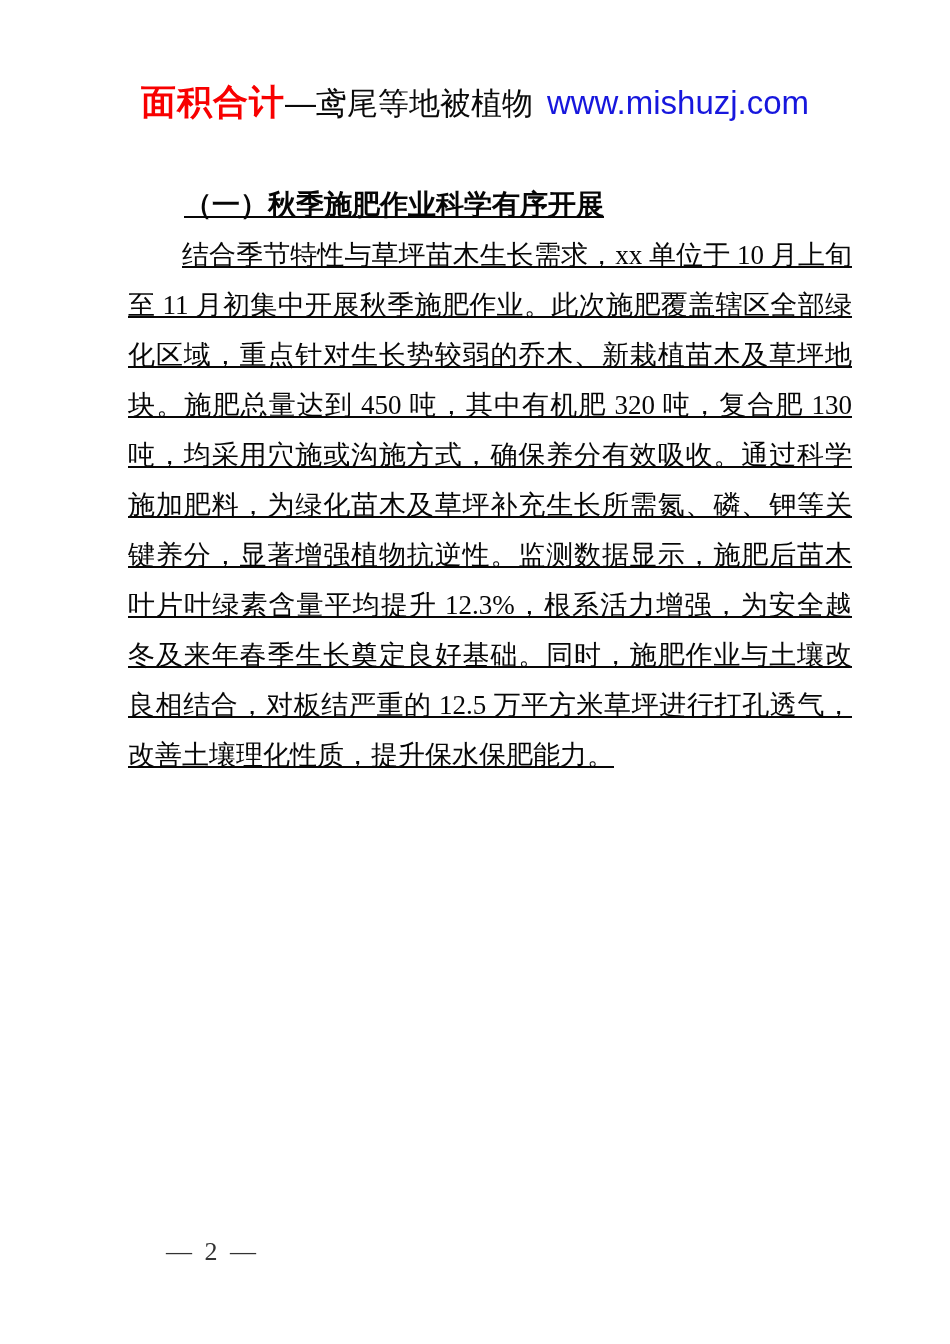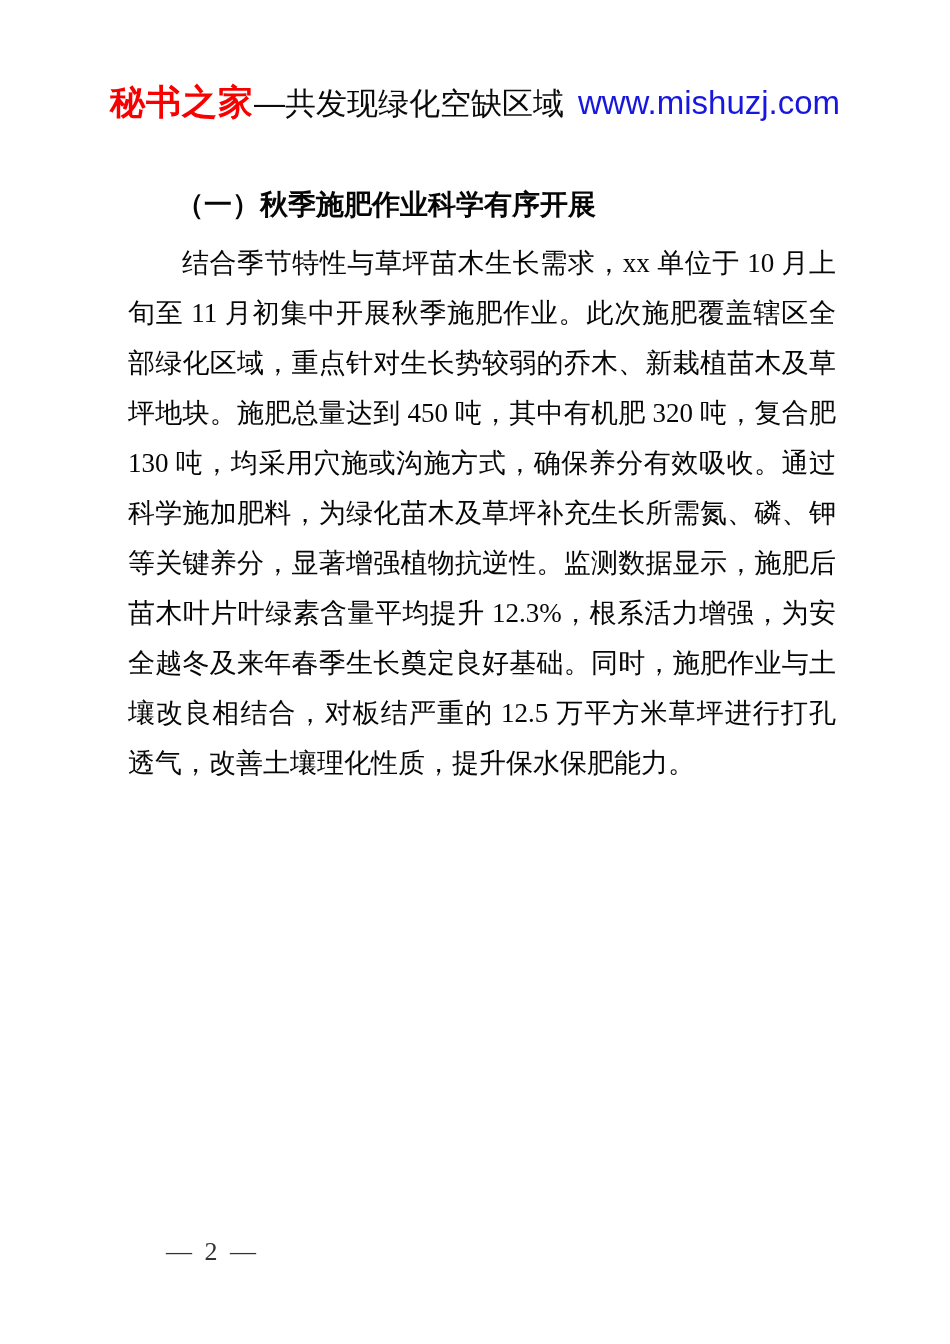--- a/index.html
+++ b/index.html
@@ -42,60 +42,61 @@
   .site-url {
     color: #1717dd;
     font-size: 33px;
     margin-left: 14px;
     font-family: "Liberation Sans", "DejaVu Sans", sans-serif;
   }
   
   .doc-body {
     position: absolute;
     top: 180px;
-    left: 120px;
+    left: 128px;
     width: 724px;
     font-size: 27px;
     line-height: 50px;
     text-align: justify;
     text-justify: inter-character;
     color: #070707;
+    text-decoration: underline;
   }
   .sec-heading {
     margin: 0;
     font-size: 28px;
     font-weight: 600;
     text-indent: 2em;
     line-height: 50px;
     color: #060606;
     text-align: left;
   }
   .para {
-    margin: 8px;
+    margin: 0;
     text-indent: 2em;
   }
   
   .doc-footer {
     position: absolute;
     left: 166px;
     top: 1236px;
     font-size: 26px;
     line-height: 32px;
     color: #333333;
     letter-spacing: 3px;
     font-family: "Liberation Serif", "DejaVu Serif", serif;
   }
 </style>
 </head>
 <body>
 
 <div class="page">
 
   <header class="doc-header">
-    <span class="brand">秘书之家</span><span class="header-dash">—</span><span class="tagline">共发现绿化空缺区域</span><span class="site-url">www.mishuzj.com</span>
+    <span class="brand">面积合计</span><span class="header-dash">—</span><span class="tagline">鸢尾等地被植物</span><span class="site-url">www.mishuzj.com</span>
   </header>
 
   <main class="doc-body">
     <h2 class="sec-heading">（一）秋季施肥作业科学有序开展</h2>
     <p class="para">结合季节特性与草坪苗木生长需求，xx 单位于 10 月上旬至 11 月初集中开展秋季施肥作业。此次施肥覆盖辖区全部绿化区域，重点针对生长势较弱的乔木、新栽植苗木及草坪地块。施肥总量达到 450 吨，其中有机肥 320 吨，复合肥 130 吨，均采用穴施或沟施方式，确保养分有效吸收。通过科学施加肥料，为绿化苗木及草坪补充生长所需氮、磷、钾等关键养分，显著增强植物抗逆性。监测数据显示，施肥后苗木叶片叶绿素含量平均提升 12.3%，根系活力增强，为安全越冬及来年春季生长奠定良好基础。同时，施肥作业与土壤改良相结合，对板结严重的 12.5 万平方米草坪进行打孔透气，改善土壤理化性质，提升保水保肥能力。</p>
   </main>
 
   <footer class="doc-footer">
     <span>— 2 —</span>
   </footer>

